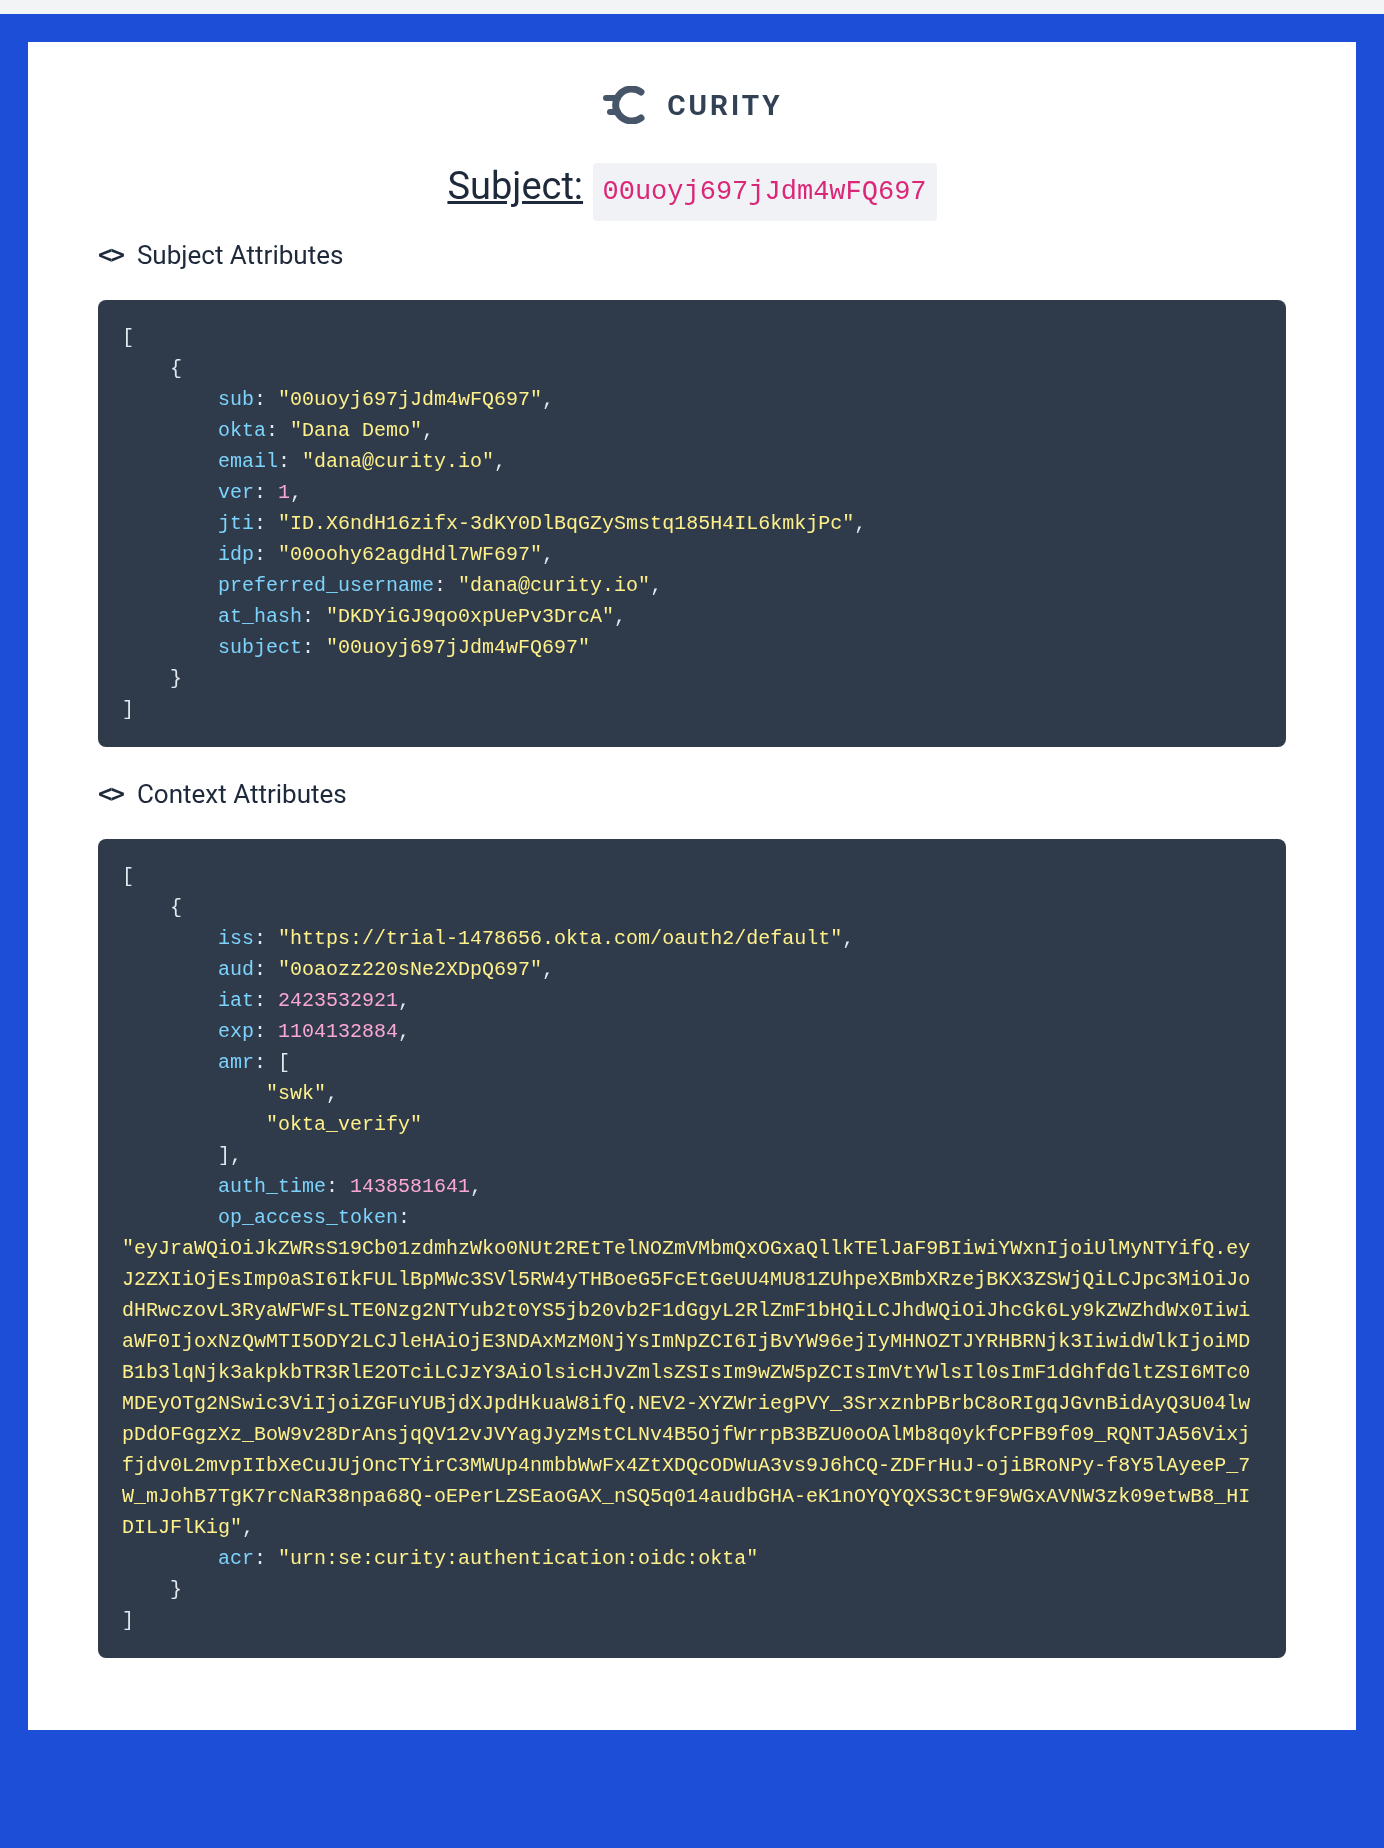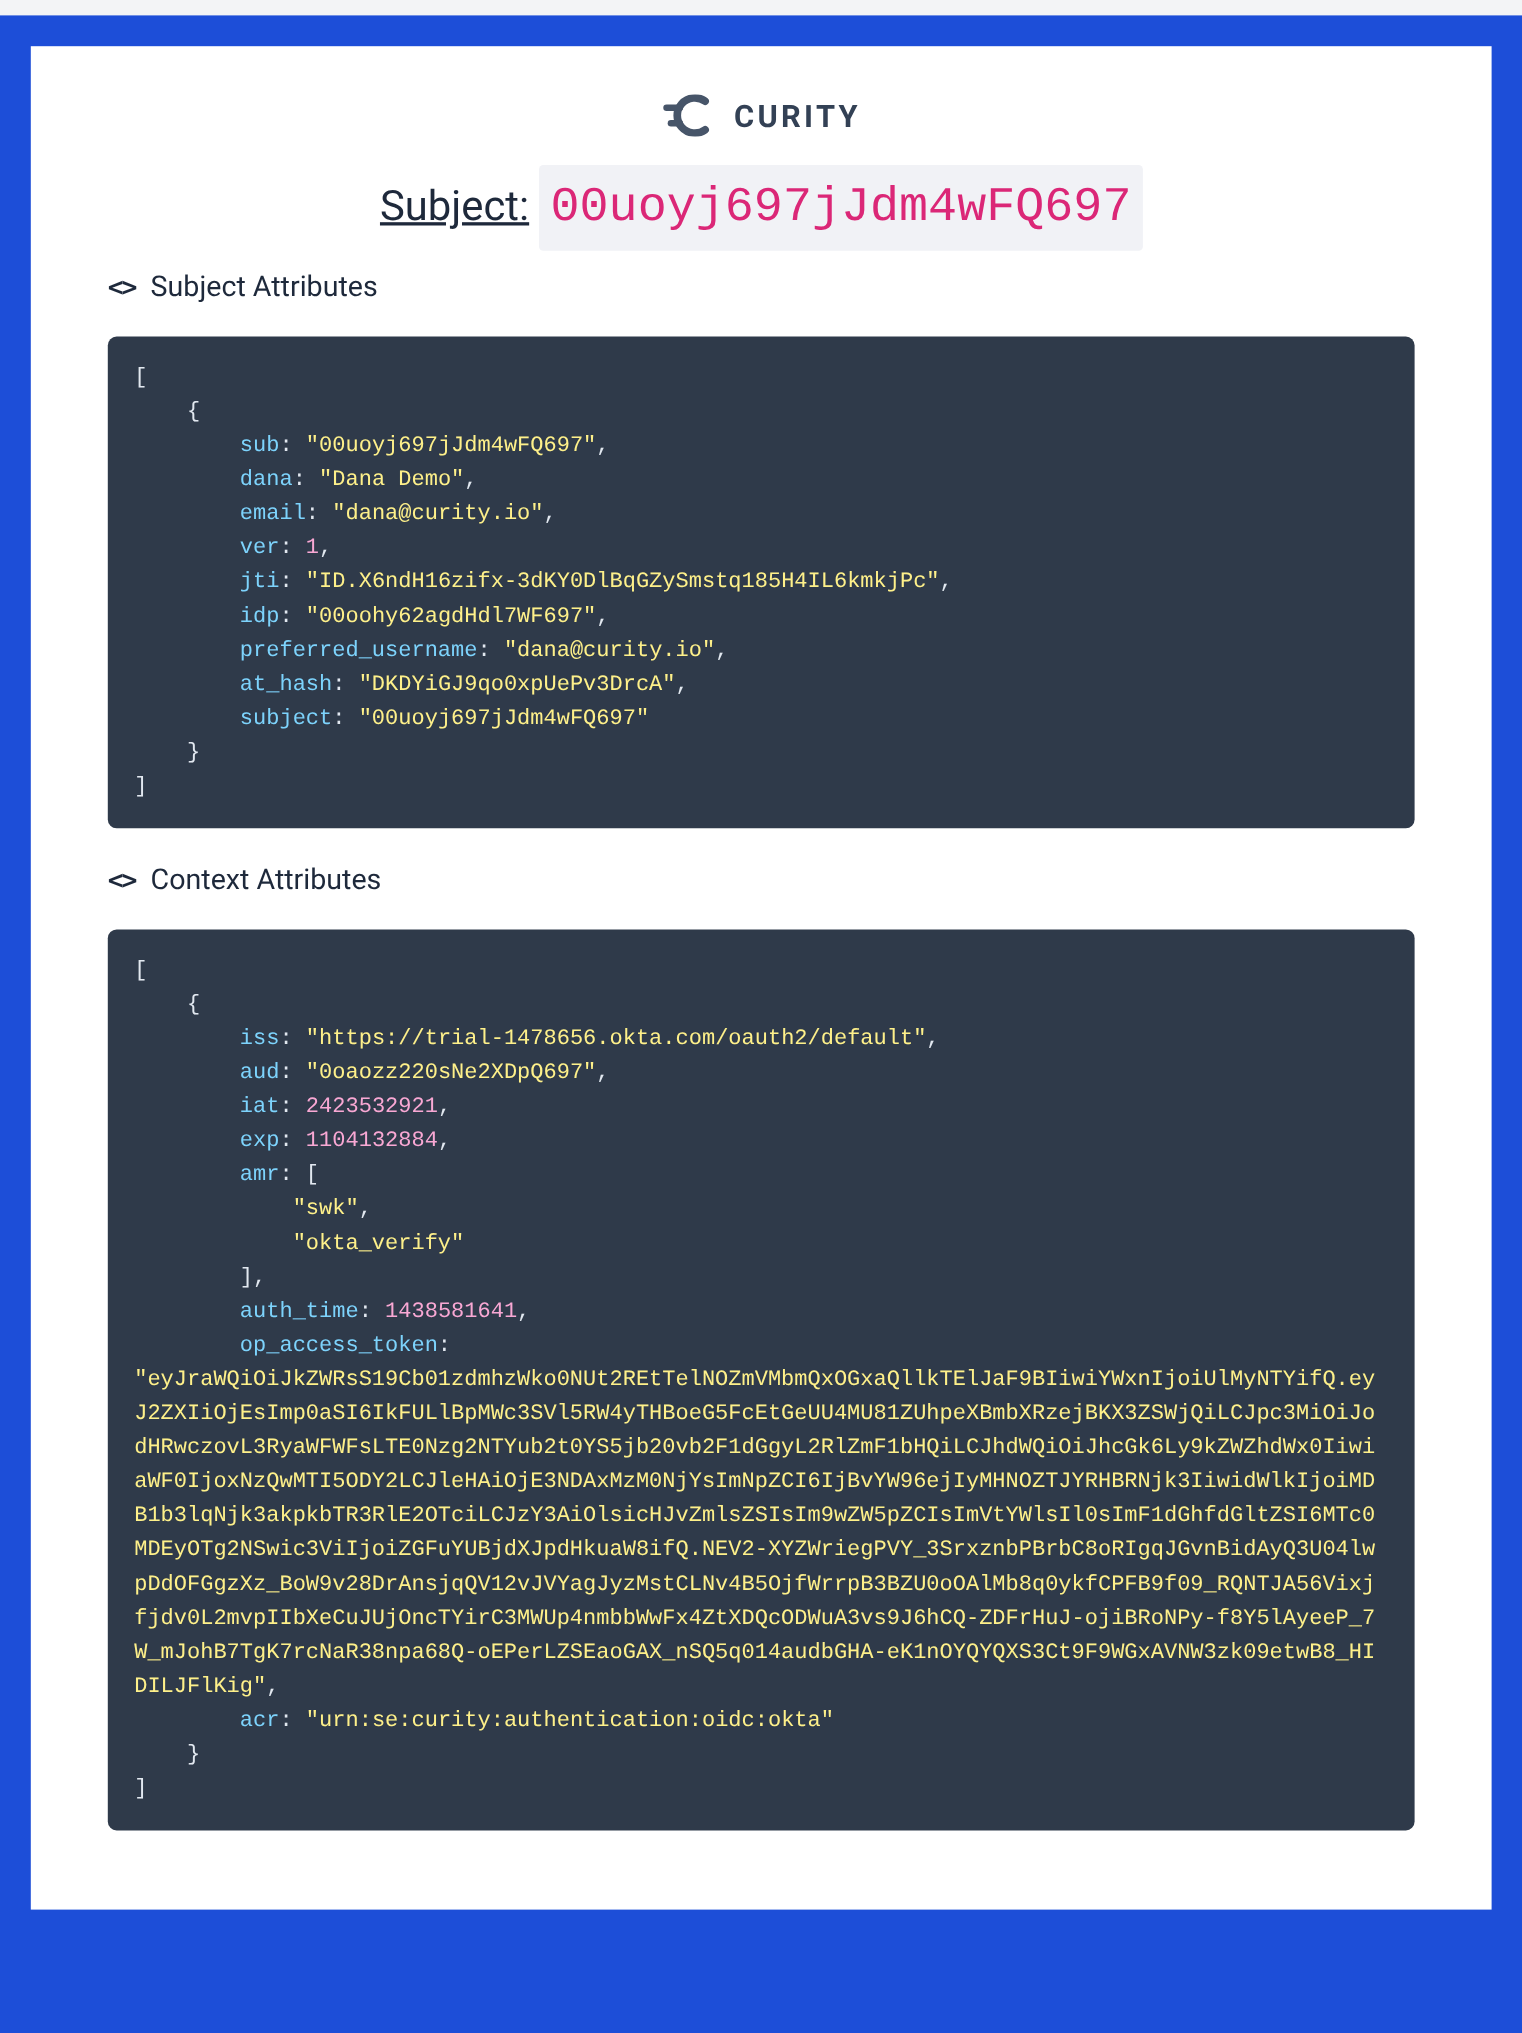--- a/index.html
+++ b/index.html
@@ -41,21 +41,21 @@
   color: #1e293b;
   margin-bottom: 32px;
 }
 .subject-label { color: #1e293b; text-decoration: underline; }
 .subject-value {
   font-family: "SFMono-Regular", Consolas, "Liberation Mono", Menlo, monospace;
   background: #f1f2f6;
   color: #db2777;
   padding: 14px 10px;
   border-radius: 4px;
-  font-size: 44px;
+  font-size: 27px;
 }
 .actions-row {
   display: flex;
   justify-content: flex-end;
   margin-bottom: 22px;
 }
 .copy-btn {
   display: inline-flex;
   align-items: center;
   gap: 10px;
@@ -126,21 +126,21 @@
 
 
     <div class="section-title">
       <span class="angle-icon">&lt;&gt;</span>
       <span>Subject Attributes</span>
     </div>
 
     <pre class="code-block" id="subject-code"><span class="tk-punct">[</span>
     <span class="tk-punct">{</span>
         <span class="tk-key">sub</span><span class="tk-punct">:</span> <span class="tk-str">"00uoyj697jJdm4wFQ697"</span><span class="tk-punct">,</span>
-        <span class="tk-key">dana</span><span class="tk-punct">:</span> <span class="tk-str">"Dana Demo"</span><span class="tk-punct">,</span>
+        <span class="tk-key">okta</span><span class="tk-punct">:</span> <span class="tk-str">"Dana Demo"</span><span class="tk-punct">,</span>
         <span class="tk-key">email</span><span class="tk-punct">:</span> <span class="tk-str">"dana@curity.io"</span><span class="tk-punct">,</span>
         <span class="tk-key">ver</span><span class="tk-punct">:</span> <span class="tk-num">1</span><span class="tk-punct">,</span>
         <span class="tk-key">jti</span><span class="tk-punct">:</span> <span class="tk-str">"ID.X6ndH16zifx-3dKY0DlBqGZySmstq185H4IL6kmkjPc"</span><span class="tk-punct">,</span>
         <span class="tk-key">idp</span><span class="tk-punct">:</span> <span class="tk-str">"00oohy62agdHdl7WF697"</span><span class="tk-punct">,</span>
         <span class="tk-key">preferred_username</span><span class="tk-punct">:</span> <span class="tk-str">"dana@curity.io"</span><span class="tk-punct">,</span>
         <span class="tk-key">at_hash</span><span class="tk-punct">:</span> <span class="tk-str">"DKDYiGJ9qo0xpUePv3DrcA"</span><span class="tk-punct">,</span>
         <span class="tk-key">subject</span><span class="tk-punct">:</span> <span class="tk-str">"00uoyj697jJdm4wFQ697"</span>
     <span class="tk-punct">}</span>
 <span class="tk-punct">]</span></pre>
 

